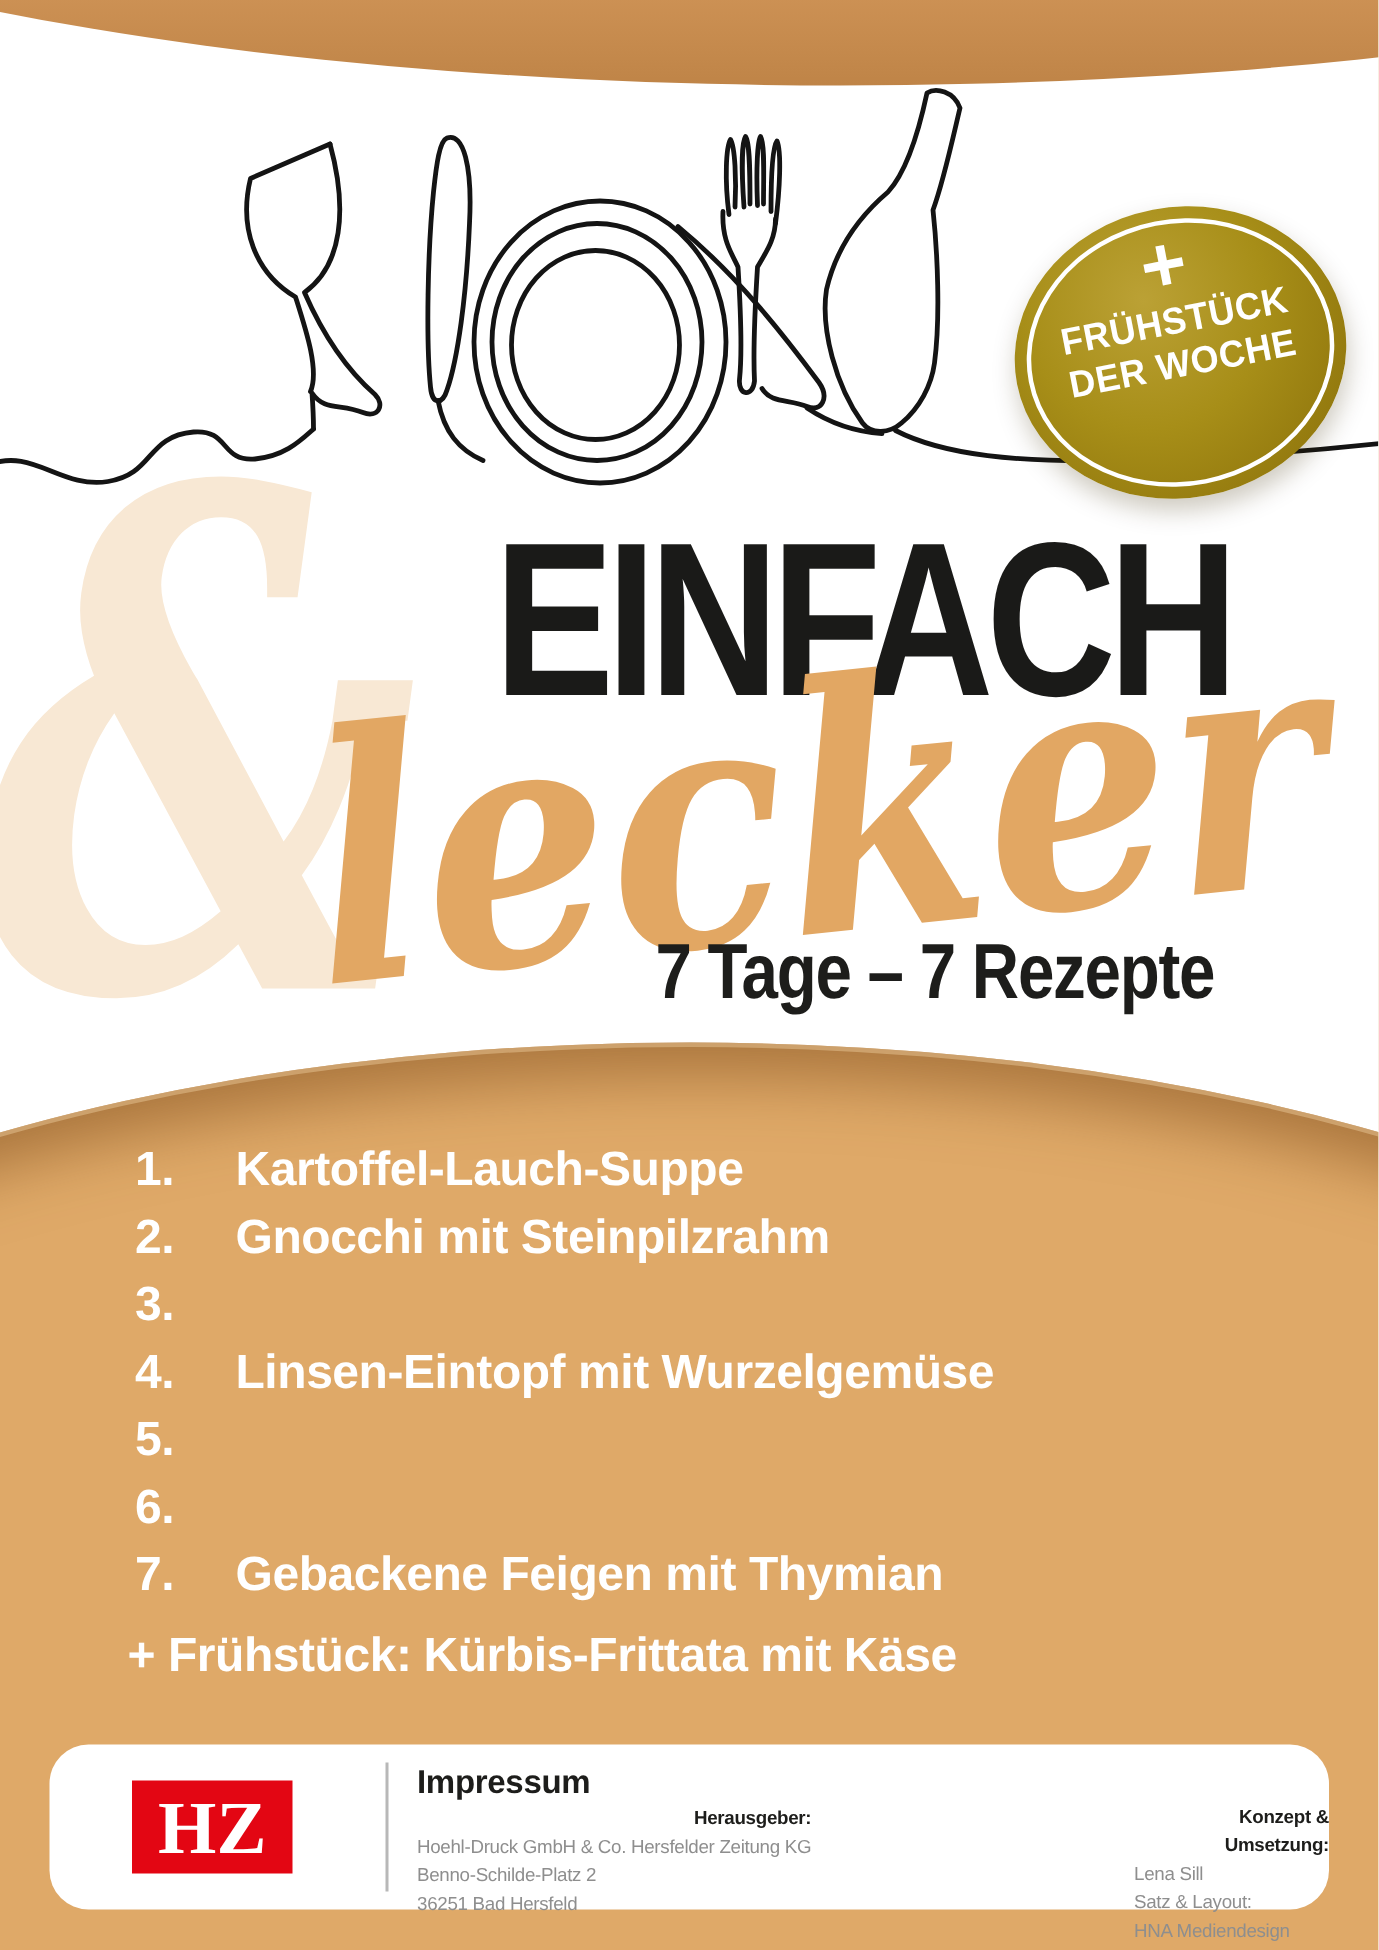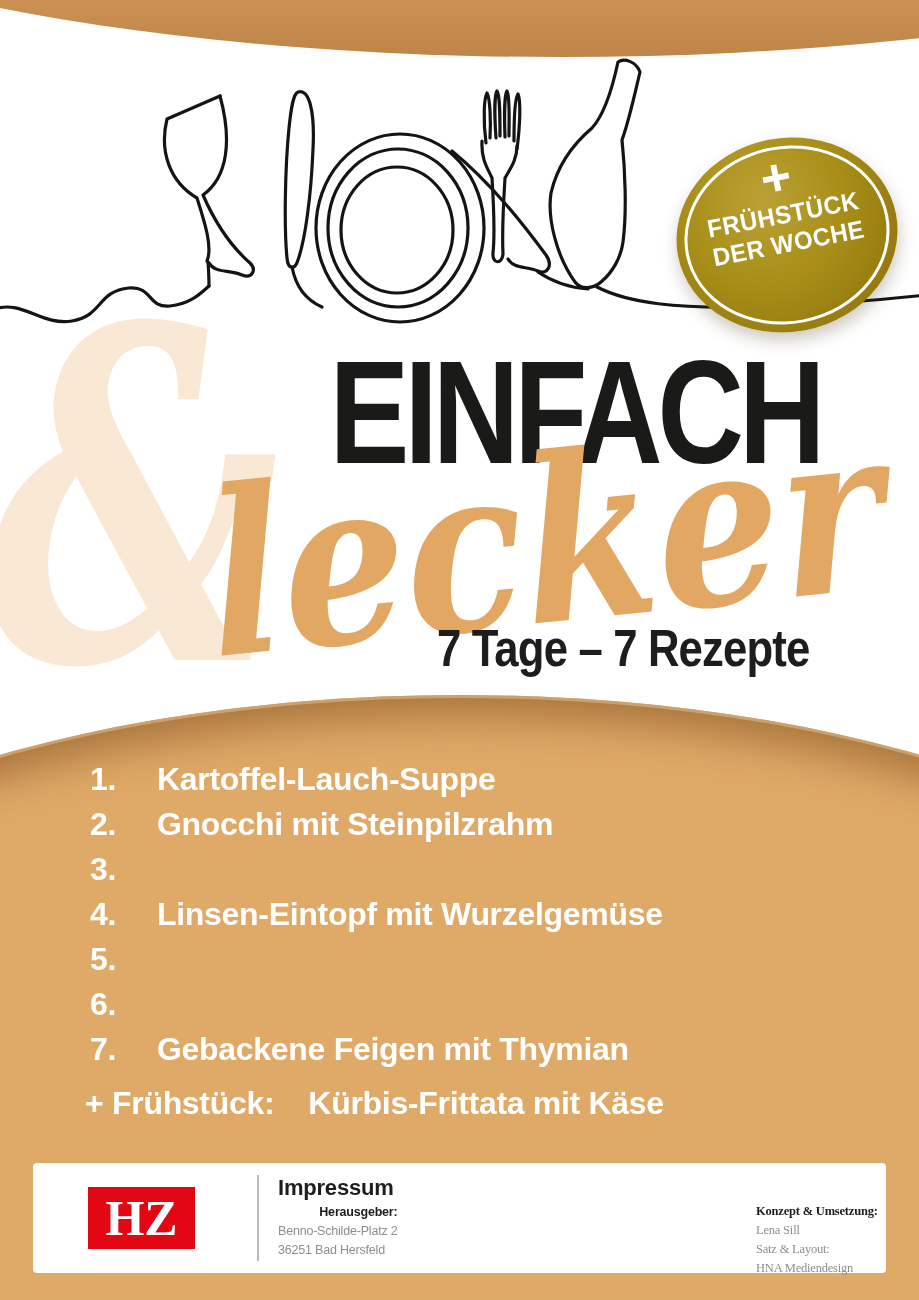--- a/index.html
+++ b/index.html
@@ -45,35 +45,35 @@
                   border-top-left-radius:800px 330px;border-top-right-radius:800px 330px;
                   box-shadow:inset 0 3px 0 rgba(255,228,185,.35),
                              inset 0 36px 42px -14px rgba(125,75,25,.55);}
 
   .recipes{position:absolute;left:90px;top:762px;width:760px;z-index:6;}
   .recipe-row{display:flex;color:#fff;font-weight:bold;font-size:32px;line-height:34px;
               margin-bottom:11px;letter-spacing:-.3px;}
   .recipe-num{width:67px;flex:0 0 67px;}
   .breakfast{position:absolute;left:85px;top:1085px;z-index:6;color:#fff;font-weight:bold;
              font-size:32px;letter-spacing:-.3px;white-space:nowrap;}
-  .breakfast .bk-label{margin-left:34px;}
+  .breakfast .bk-label{margin-left:8px;}
 
   
   .footer-card{position:absolute;left:33px;top:1163px;width:853px;height:110px;z-index:7;
-               background:#fff;border-radius:4px;}
+               background:#fff;border-radius:26px;}
   .hz-logo{position:absolute;left:55px;top:24px;width:107px;height:62px;background:#e30613;
            display:flex;align-items:center;justify-content:center;
            color:#fff;font-family:"Liberation Serif",serif;font-weight:bold;font-size:50px;}
   .divider{position:absolute;left:224px;top:12px;width:2px;height:86px;background:#b8b8b8;}
   .imp-col{position:absolute;font-size:12.5px;line-height:19px;color:#8e8e8e;letter-spacing:-.2px;}
   .imp-col .lbl{color:#1d1d1b;font-weight:bold;text-align:right;}
   .col1{left:245px;top:13px;}
   .col1 .heading{color:#1d1d1b;font-weight:bold;font-size:22px;line-height:24px;margin-bottom:3px;}
   .col2{left:514px;top:39px;}
-  .col3{left:723px;top:39px;font-family:Liberation Serif, serif;}
+  .col3{left:723px;top:39px;}
 </style>
 </head>
 <body>
 
 <div class="page">
 
   <div class="top-arc"></div>
 
   <svg class="lineart" viewBox="0 0 919 290" xmlns="http://www.w3.org/2000/svg" fill="none" stroke="#141414" stroke-width="3.2" stroke-linecap="round" stroke-linejoin="round">
 
@@ -149,20 +149,21 @@
     <span>+ Frühstück:</span><span class="bk-label">Kürbis-Frittata mit Käse</span>
   </div>
 
   <div class="footer-card">
     <div class="hz-logo">HZ</div>
     <div class="divider"></div>
 
     <div class="imp-col col1">
       <div class="heading">Impressum</div>
       <div class="lbl">Herausgeber:</div>
+      <div>Hoehl-Druck GmbH &amp; Co. Hersfelder Zeitung KG</div>
       <div>Benno-Schilde-Platz 2</div>
       <div>36251 Bad Hersfeld</div>
     </div>
 
 
     <div class="imp-col col3">
       <div class="lbl">Konzept &amp; Umsetzung:</div>
       <div>Lena Sill</div>
       <div>Satz &amp; Layout:</div>
       <div>HNA Mediendesign</div>

